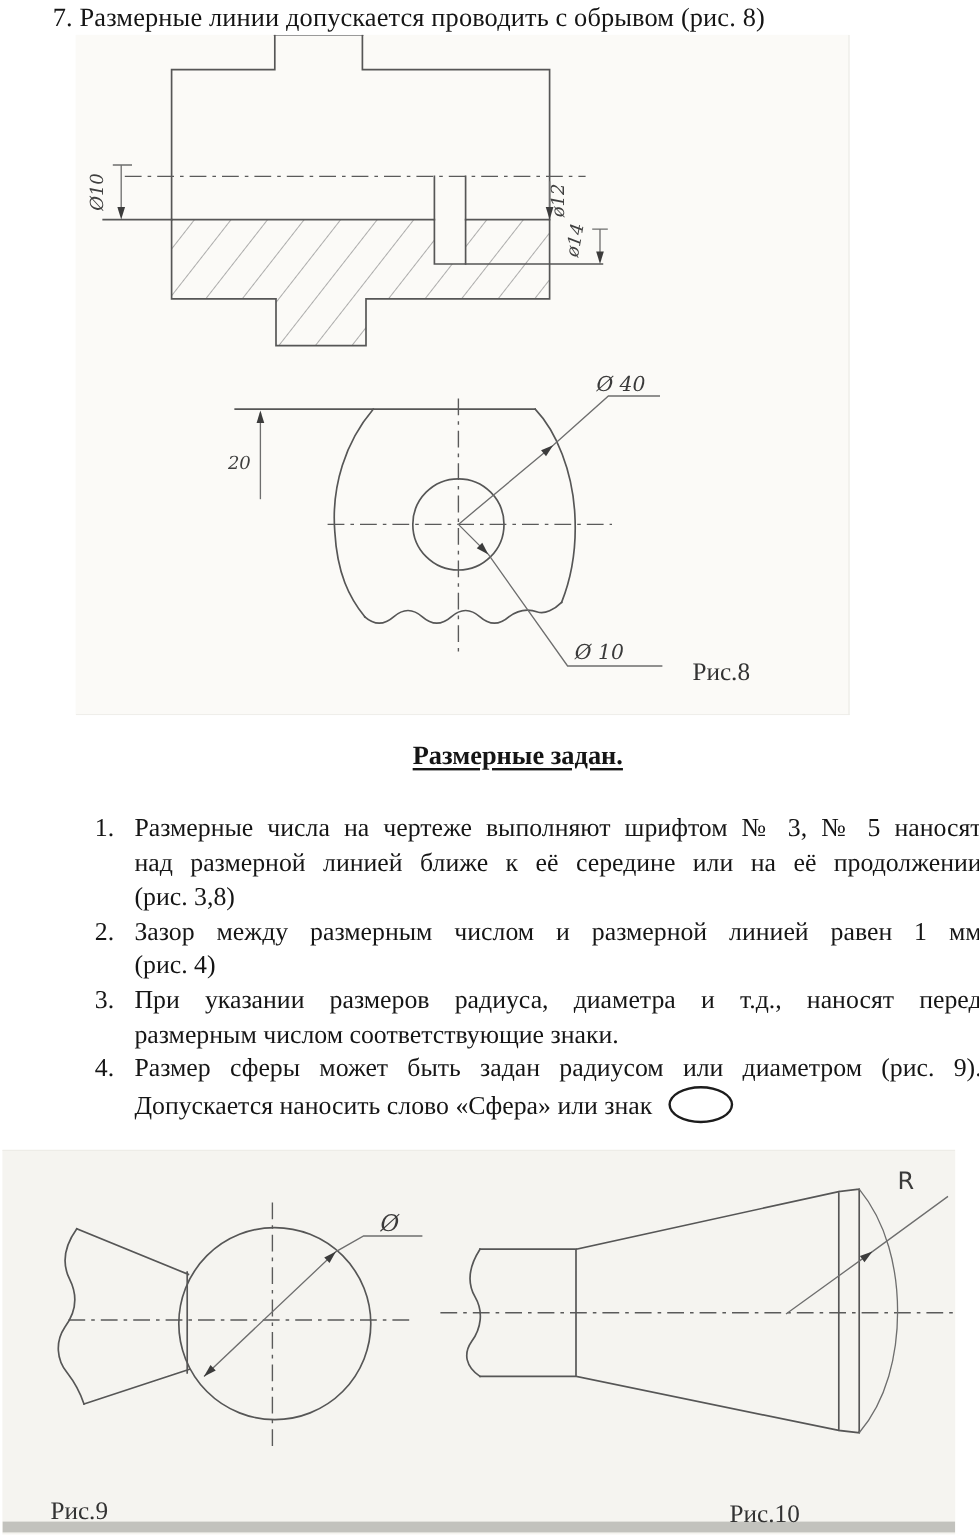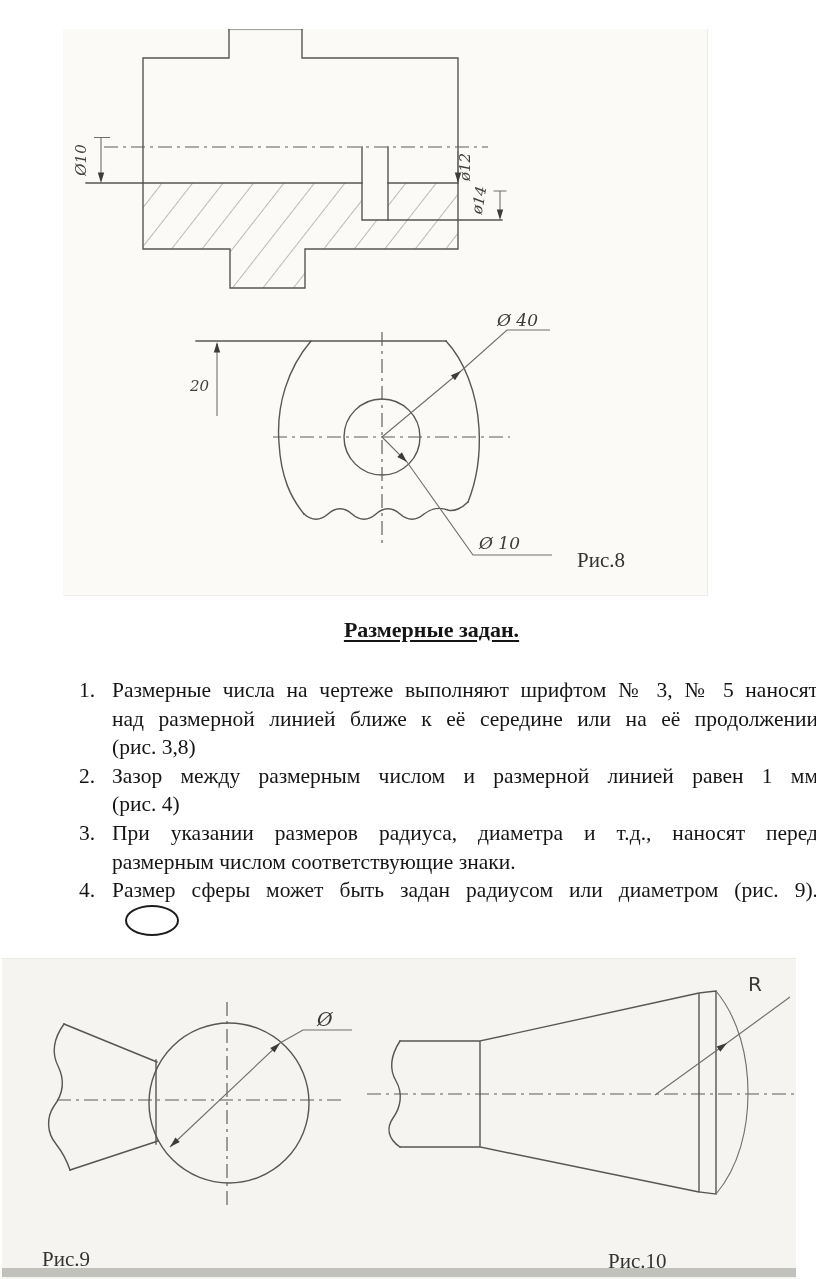--- a/index.html
+++ b/index.html
@@ -51,20 +51,21 @@
   .dim    { font-size:15px; font-style:italic; }
   .dimbig { font-size:17px; font-style:italic; fill:#3a3a3a; }
   .rlabel { font-size:20px; font-family:"DejaVu Sans", sans-serif; fill:#3a3a3a; }
   .cap    { font-size:21px; fill:#333333; font-family:"Liberation Serif", serif; }
 </style>
 </head>
 <body>
 
 <div class="page">
 
+  <div class="heading-top">7. Размерные линии допускается проводить с обрывом (рис. 8)</div>
 
   <div class="scan scan-fig8">
     <svg viewBox="63 29 645 567" width="645" height="567">
       <defs>
         <pattern id="hatch" width="24" height="24" patternUnits="userSpaceOnUse" patternTransform="rotate(-52)">
           <line x1="0" y1="0" x2="24" y2="0" stroke="#8f8f8f" stroke-width="1.2"></line>
         </pattern>
       </defs>
 
       <g>
@@ -129,21 +130,21 @@
       <div class="lline">(рис. 4)</div>
     </div>
     <div class="item">
       <span class="num">3.</span>
       <div class="jline">При указании размеров радиуса, диаметра и т.д., наносят перед</div>
       <div class="lline">размерным числом соответствующие знаки.</div>
     </div>
     <div class="item">
       <span class="num">4.</span>
       <div class="jline">Размер сферы может быть задан радиусом или диаметром (рис. 9).</div>
-      <div class="lline"><span class="oval"></span></div>
+      <div class="lline"><span>Допускается наносить слово «Сфера» или знак</span><span class="oval"></span></div>
     </div>
   </div>
 
   <div class="scan scan-bottom">
     <svg viewBox="2 958 794 321" width="794" height="321">
       <rect x="2" y="1268" width="794" height="9" fill="#b9b8b4" opacity="0.85"></rect>
 
       <g>
         <path class="cl" d="M57,1100 H343 M227,1002 V1208"></path>
         <circle class="s" cx="229" cy="1103" r="80"></circle>

